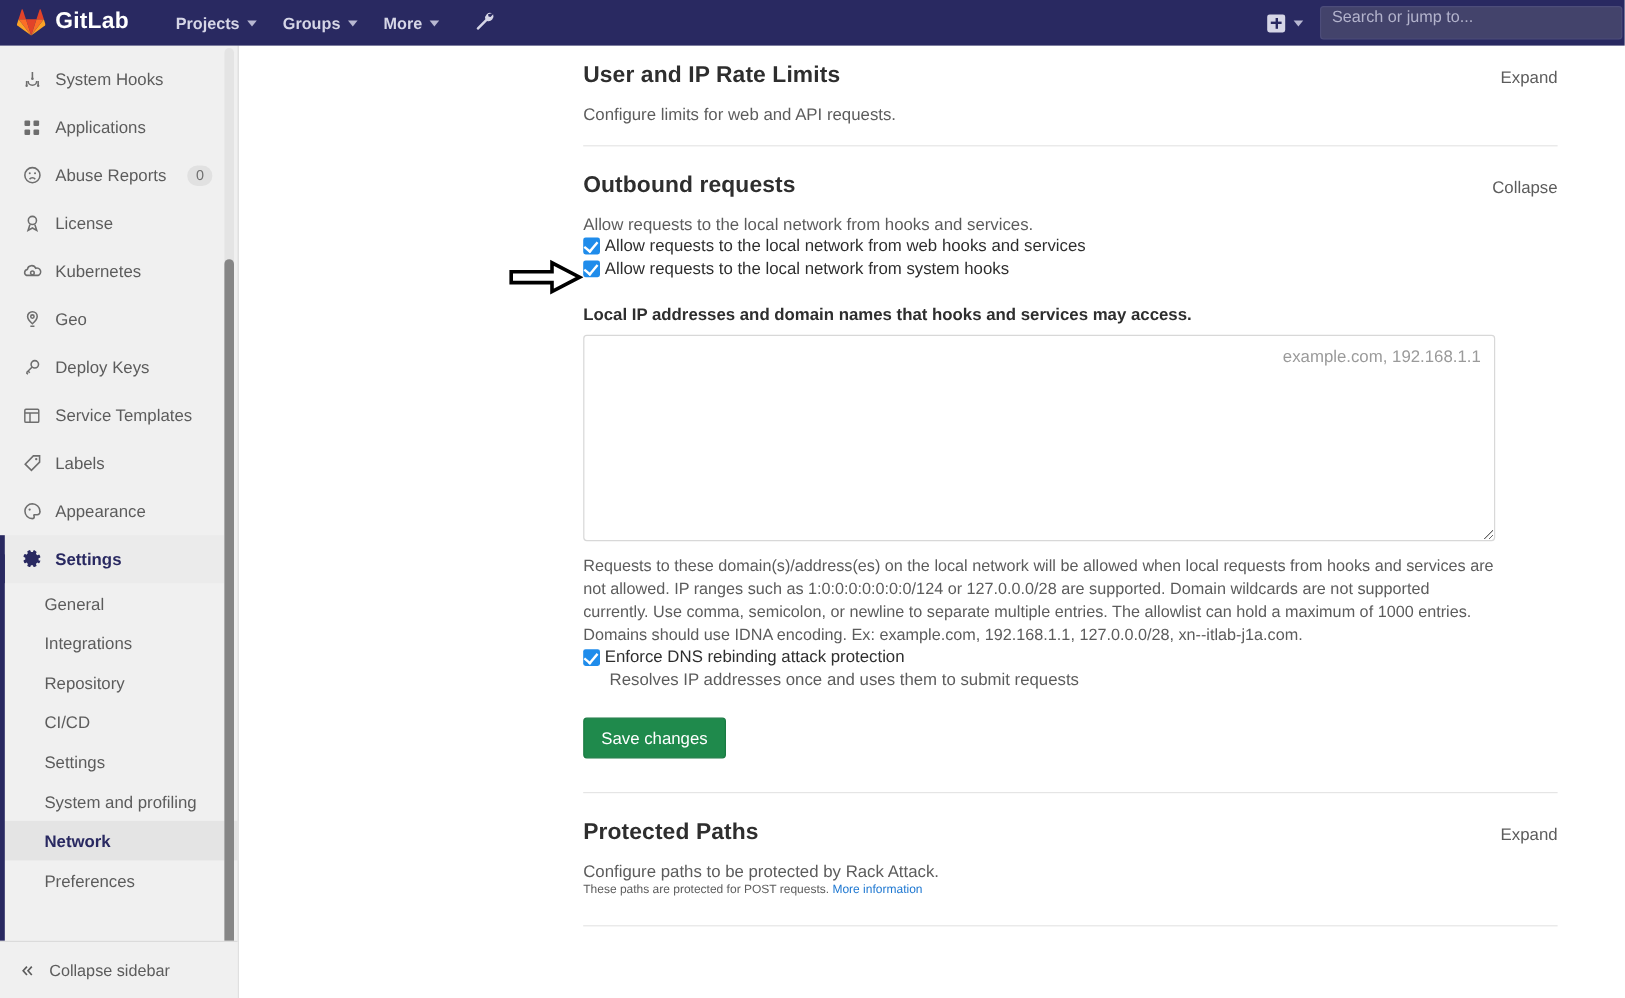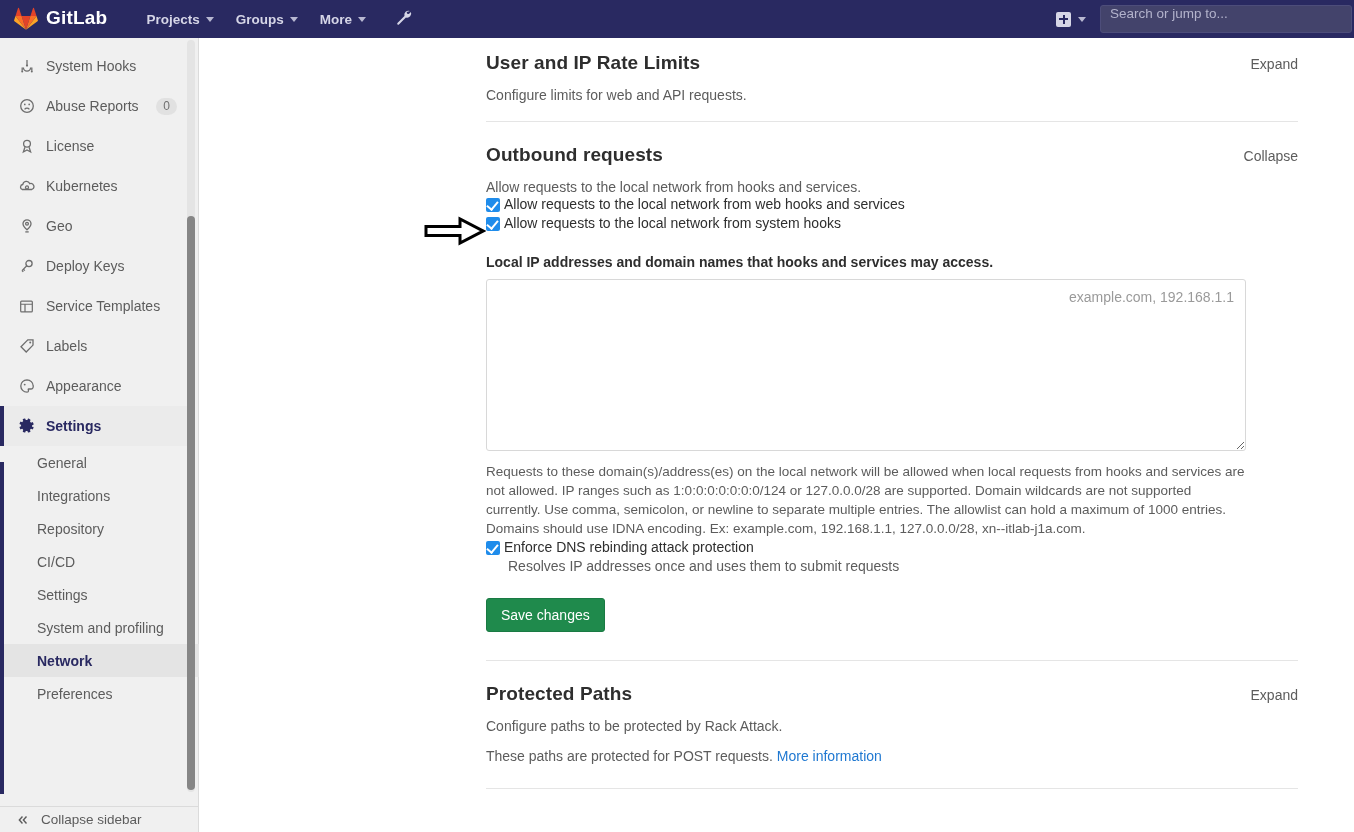--- a/index.html
+++ b/index.html
@@ -120,21 +120,21 @@
     position: absolute; right: 3px; top: 2px;
     width: 8px; height: 752px; background: #e4e4e4; border-radius: 4px;
   }
   .side-scrollbar-thumb {
     position: absolute; right: 3px; top: 178px;
     width: 8px; height: 574px; background: #868686; border-radius: 4px;
     cursor: grab;
   }
   .sidebar-footer {
     position: absolute; bottom: 0; left: 0;
-    width: 198px; height: 26px;
+    width: 198px; height: 48px;
     border-top: 1px solid #dbdbdb;
     background: #f0f0f0;
     display: flex; align-items: center;
     padding-left: 16px; color: #5c5c5c; font-size: 13.5px;
     cursor: pointer;
   }
   .sidebar-footer .chev { margin-right: 11px; display: flex; }
 
   
   .main {
@@ -196,21 +196,21 @@
     width: 762px; margin: 11px 0 0 0;
     font-size: 13.5px; color: #5c5c5c; line-height: 19px;
   }
   .btn-save {
     margin-top: 22px;
     background: #1f8a4c; border: 1px solid #1a7a43; color: #fff;
     font-family: "Liberation Sans", sans-serif; font-size: 14px;
     padding: 8px 14px; border-radius: 3px; cursor: pointer;
   }
   .link-blue { color: #1f78d1; text-decoration: none; cursor: pointer; }
-  .desc-row { font-size: 14px; color: #5c5c5c; margin: 14px 0 0 0; }
+  .desc-row { font-size: 10px; color: #5c5c5c; margin: 2px 0 0 0; }
 
   .watermark {
     position: absolute; right: 2px; top: 771px;
     font-size: 15px; color: #f2f2f2;
     letter-spacing: .3px; pointer-events: none;
     font-family: "DejaVu Sans", sans-serif;
   }
 </style>
 </head>
 <body>
@@ -276,20 +276,31 @@
             <path d="M4.4 9.5a3.6 3.6 0 0 0 7.2 0"></path>
             <path d="M3.2 9.5v3.3"></path>
               <path d="M12.8 9.5v3.3"></path>
             <circle cx="3.2" cy="13.4" r="1" fill="#6e6e6e" stroke="none"></circle>
             <circle cx="12.8" cy="13.4" r="1" fill="#6e6e6e" stroke="none"></circle>
           </svg>
         </span>
         <span class="lbl">System Hooks</span>
       </li>
 
+      <li class="side-item">
+        <span class="ico">
+          <svg viewBox="0 0 16 16" width="15" height="15" fill="#6e6e6e">
+            <rect x="1.5" y="1.5" width="5" height="5" rx="1"></rect>
+            <rect x="9.5" y="1.5" width="5" height="5" rx="1"></rect>
+            <rect x="1.5" y="9.5" width="5" height="5" rx="1"></rect>
+            <rect x="9.5" y="9.5" width="5" height="5" rx="1"></rect>
+          </svg>
+        </span>
+        <span class="lbl">Applications</span>
+      </li>
 
       <li class="side-item">
         <span class="ico">
           <svg viewBox="0 0 16 16" width="16" height="16" fill="none" stroke="#6e6e6e" stroke-width="1.3">
             <circle cx="8" cy="8" r="6.3"></circle>
             <circle cx="5.8" cy="6.4" r=".85" fill="#6e6e6e" stroke="none"></circle>
             <circle cx="10.2" cy="6.4" r=".85" fill="#6e6e6e" stroke="none"></circle>
             <path d="M5.6 11.4a3 3 0 0 1 4.8 0"></path>
           </svg>
         </span>

